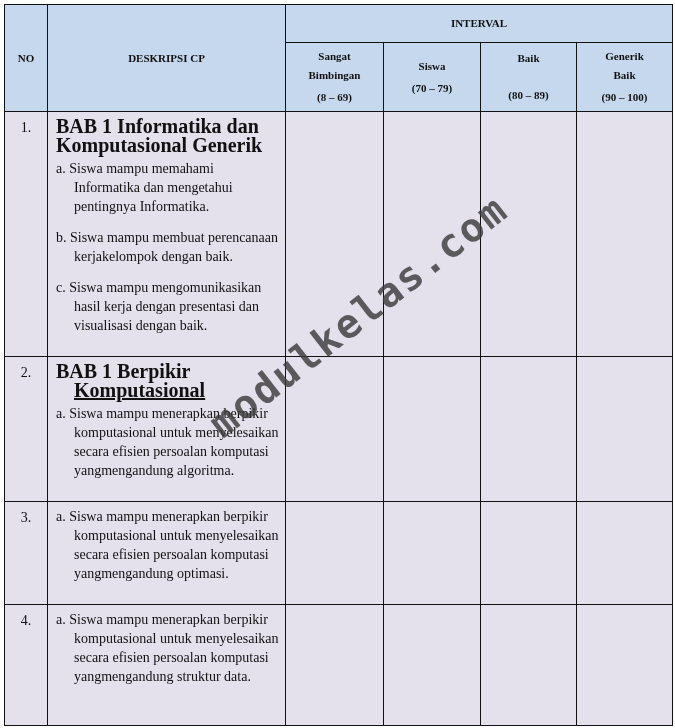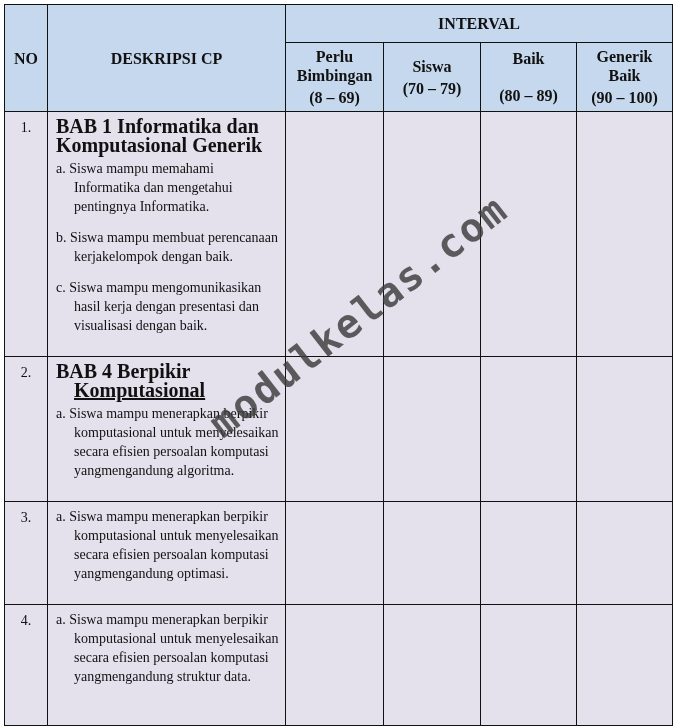--- a/index.html
+++ b/index.html
@@ -1,19 +1,19 @@
 <!DOCTYPE html>
 <html><head>
   <meta charset="utf-8">
   <style>
     html, body { margin: 0; padding: 0; background: #ffffff; }
     body { width: 675px; height: 728px; position: relative; overflow: hidden; font-family: "Liberation Serif", serif; color: #111; }
     table { position: absolute; left: 4px; top: 4px; border-collapse: collapse; table-layout: fixed; width: 668px; }
     td, th { border: 1.5px solid #111; padding: 0; vertical-align: top; }
-    th { background: #c6d8ee; font-weight: bold; font-size: 16px; text-align: center; vertical-align: middle; line-height: 19px; }
+    th { background: #c6d8ee; font-weight: bold; font-size: 11px; text-align: center; vertical-align: middle; line-height: 19px; }
     td { background: #e4e0ec; font-size: 14px; line-height: 19px; }
     .no { text-align: center; padding-top: 6px; }
     .desc { padding: 5px 6px 2px 8px; }
     .bab { font-weight: bold; font-size: 20px; }
     .bab .cont { padding-left: 18px; display: block; text-decoration: underline; }
     .item { padding-left: 18px; text-indent: -18px; margin-top: 12px; }
     .item.first { margin-top: 4px; }
     .watermark { position: absolute; left: 200px; top: 410px; transform: rotate(-38deg); transform-origin: left top; font-family: "DejaVu Sans Mono", monospace; font-size: 40px; font-weight: bold; color: rgba(60,60,60,0.82); letter-spacing: 2px; pointer-events: none; white-space: nowrap; }
   </style>
 </head>
@@ -29,21 +29,21 @@
       <col style="width:96px">
   </colgroup>
   <thead>
     <tr style="height:38px">
       <th rowspan="2">NO</th>
       <th rowspan="2">DESKRIPSI CP</th>
       <th colspan="4">INTERVAL</th>
     </tr>
     <tr style="height:69px">
       <th>
-        <div>Perlu</div>
+        <div>Sangat</div>
         <div>Bimbingan</div>
         <div style="margin-top:3px">(8 – 69)</div>
       </th>
       <th>
         <div>Siswa</div>
         <div style="margin-top:3px">(70 – 79)</div>
       </th>
       <th>
         <div>Baik</div>
         <div style="margin-top:18px">(80 – 89)</div>
@@ -69,21 +69,21 @@
       </td>
       <td></td>
       <td></td>
       <td></td>
       <td></td>
     </tr>
     <tr style="height:145px">
       <td class="no">2.</td>
       <td class="desc">
         <div class="bab">
-          <span>BAB 4 Berpikir</span>
+          <span>BAB 1 Berpikir</span>
           <span class="cont">Komputasional</span>
         </div>
         <div class="item first">a. Siswa mampu menerapkan berpikir komputasional untuk menyelesaikan secara efisien persoalan komputasi yangmengandung algoritma.</div>
       </td>
       <td></td>
       <td></td>
       <td></td>
       <td></td>
     </tr>
     <tr style="height:103px">

